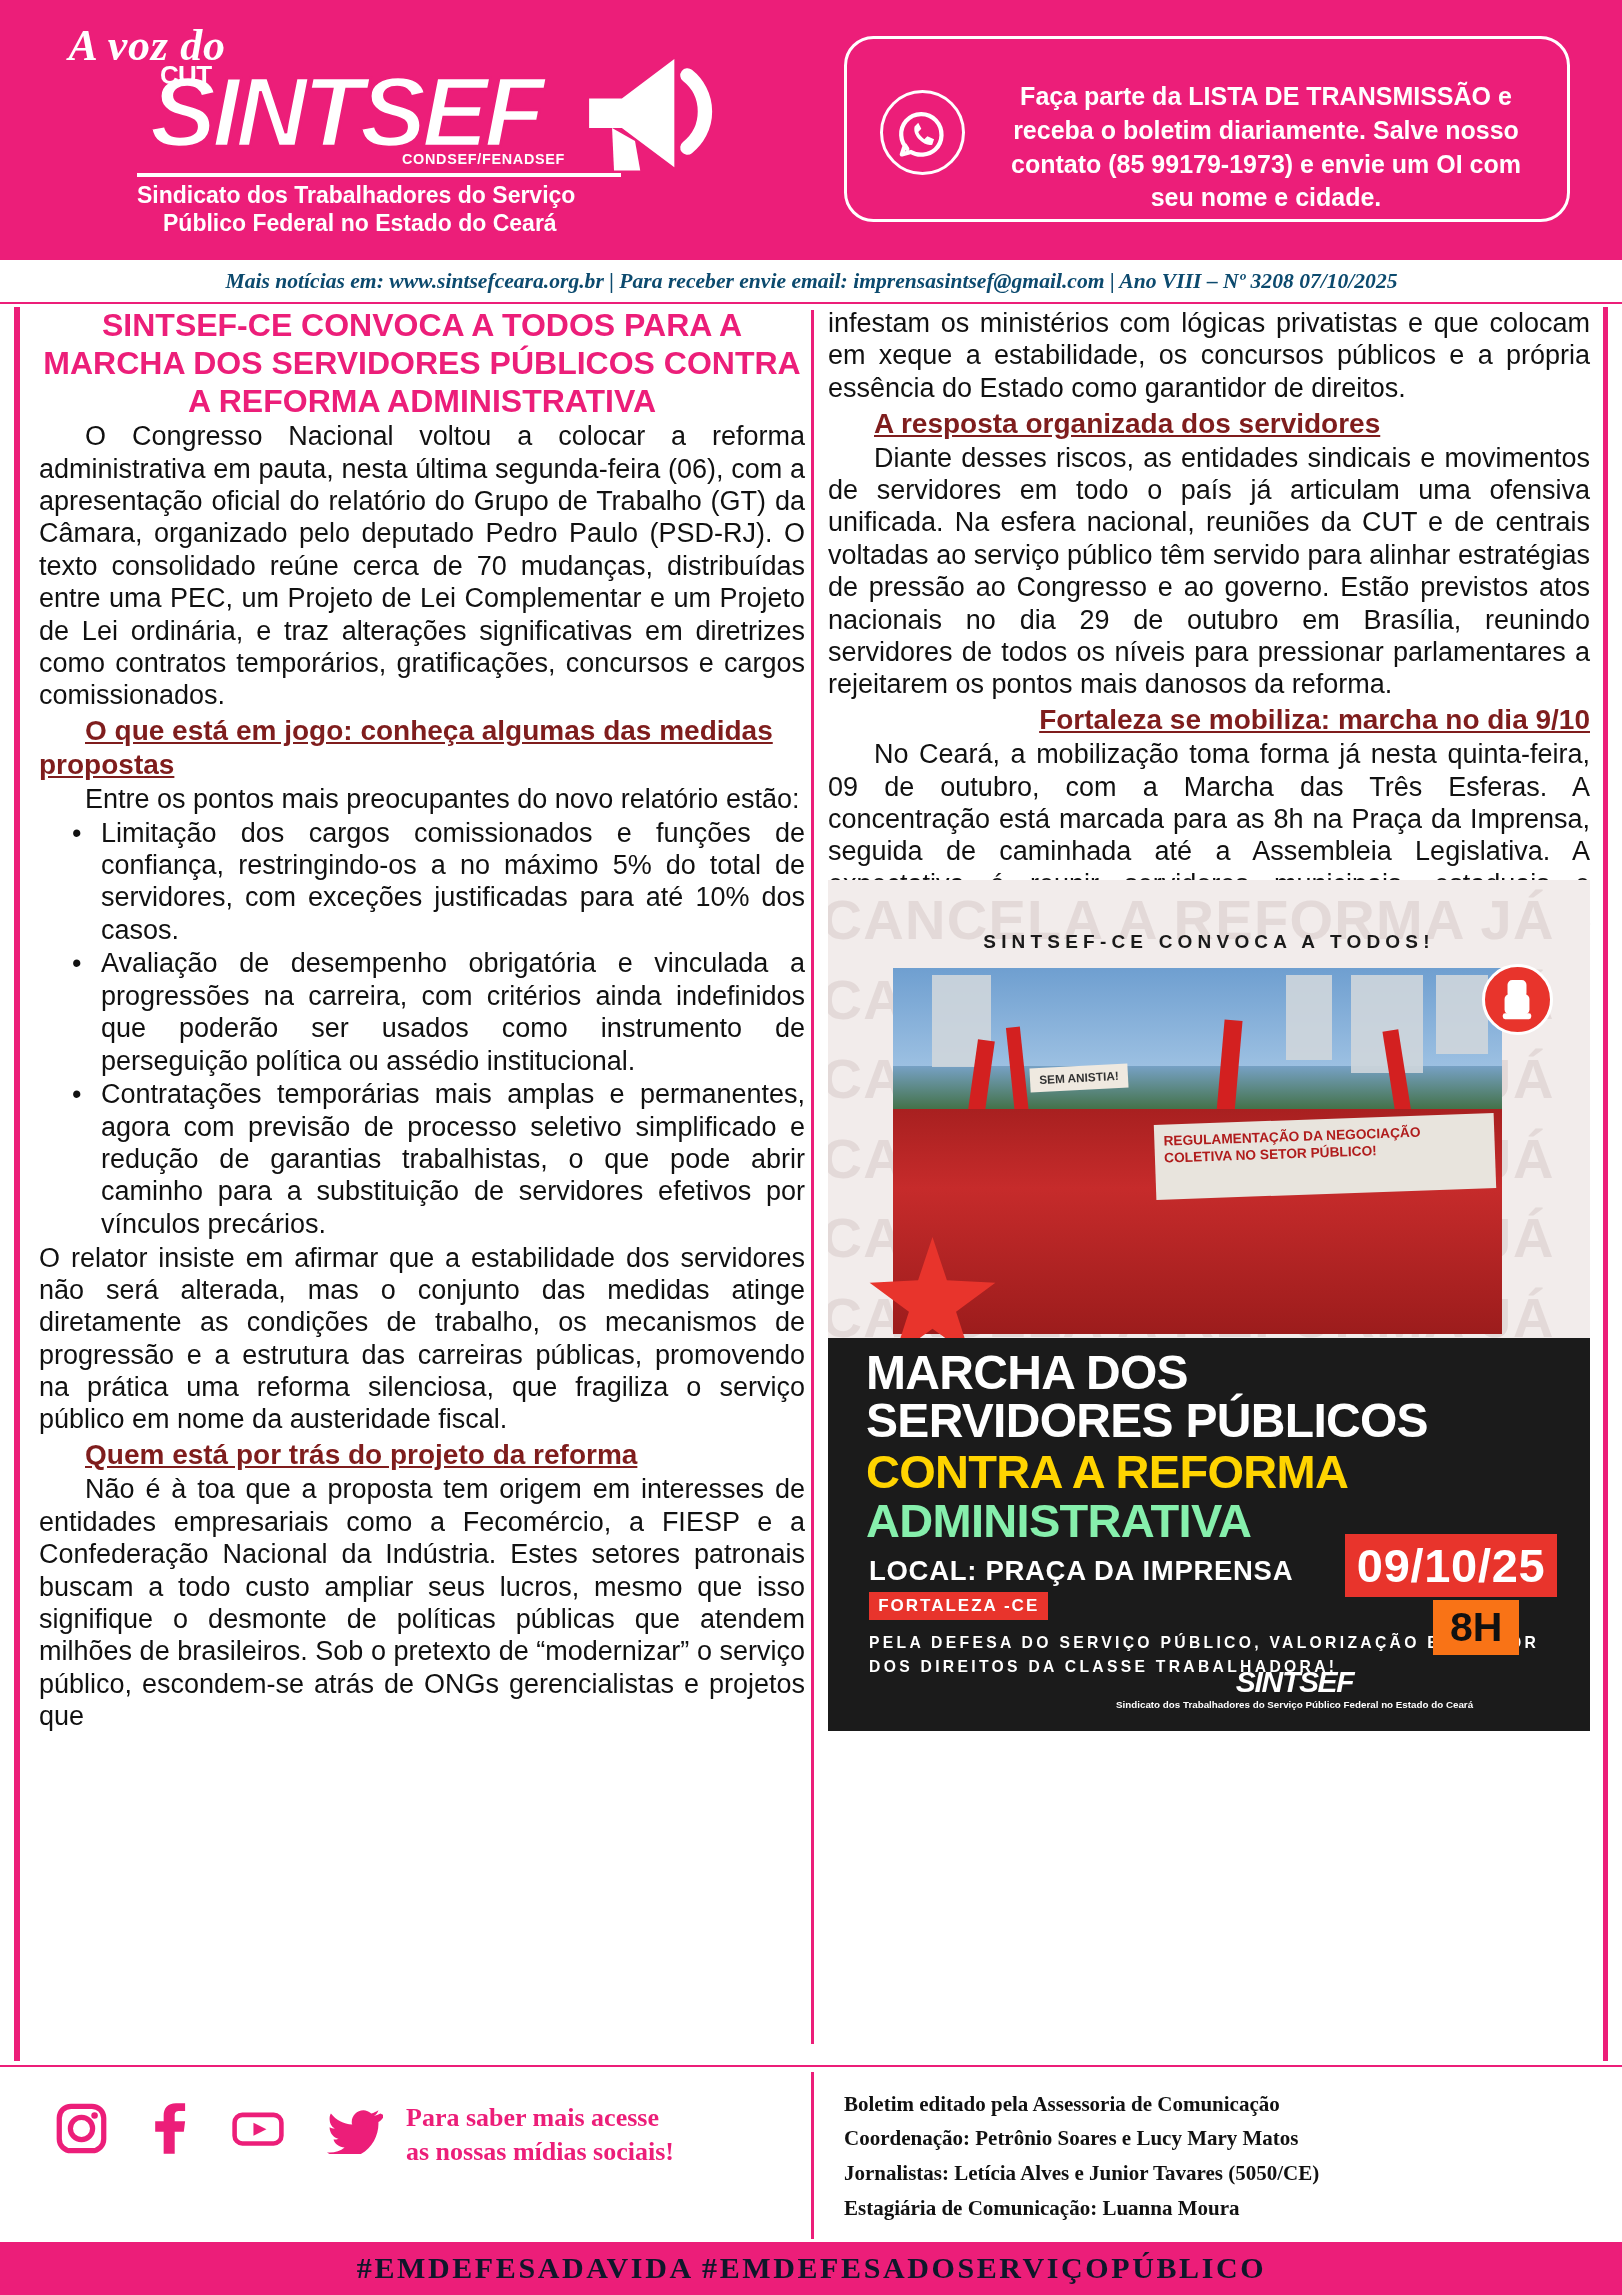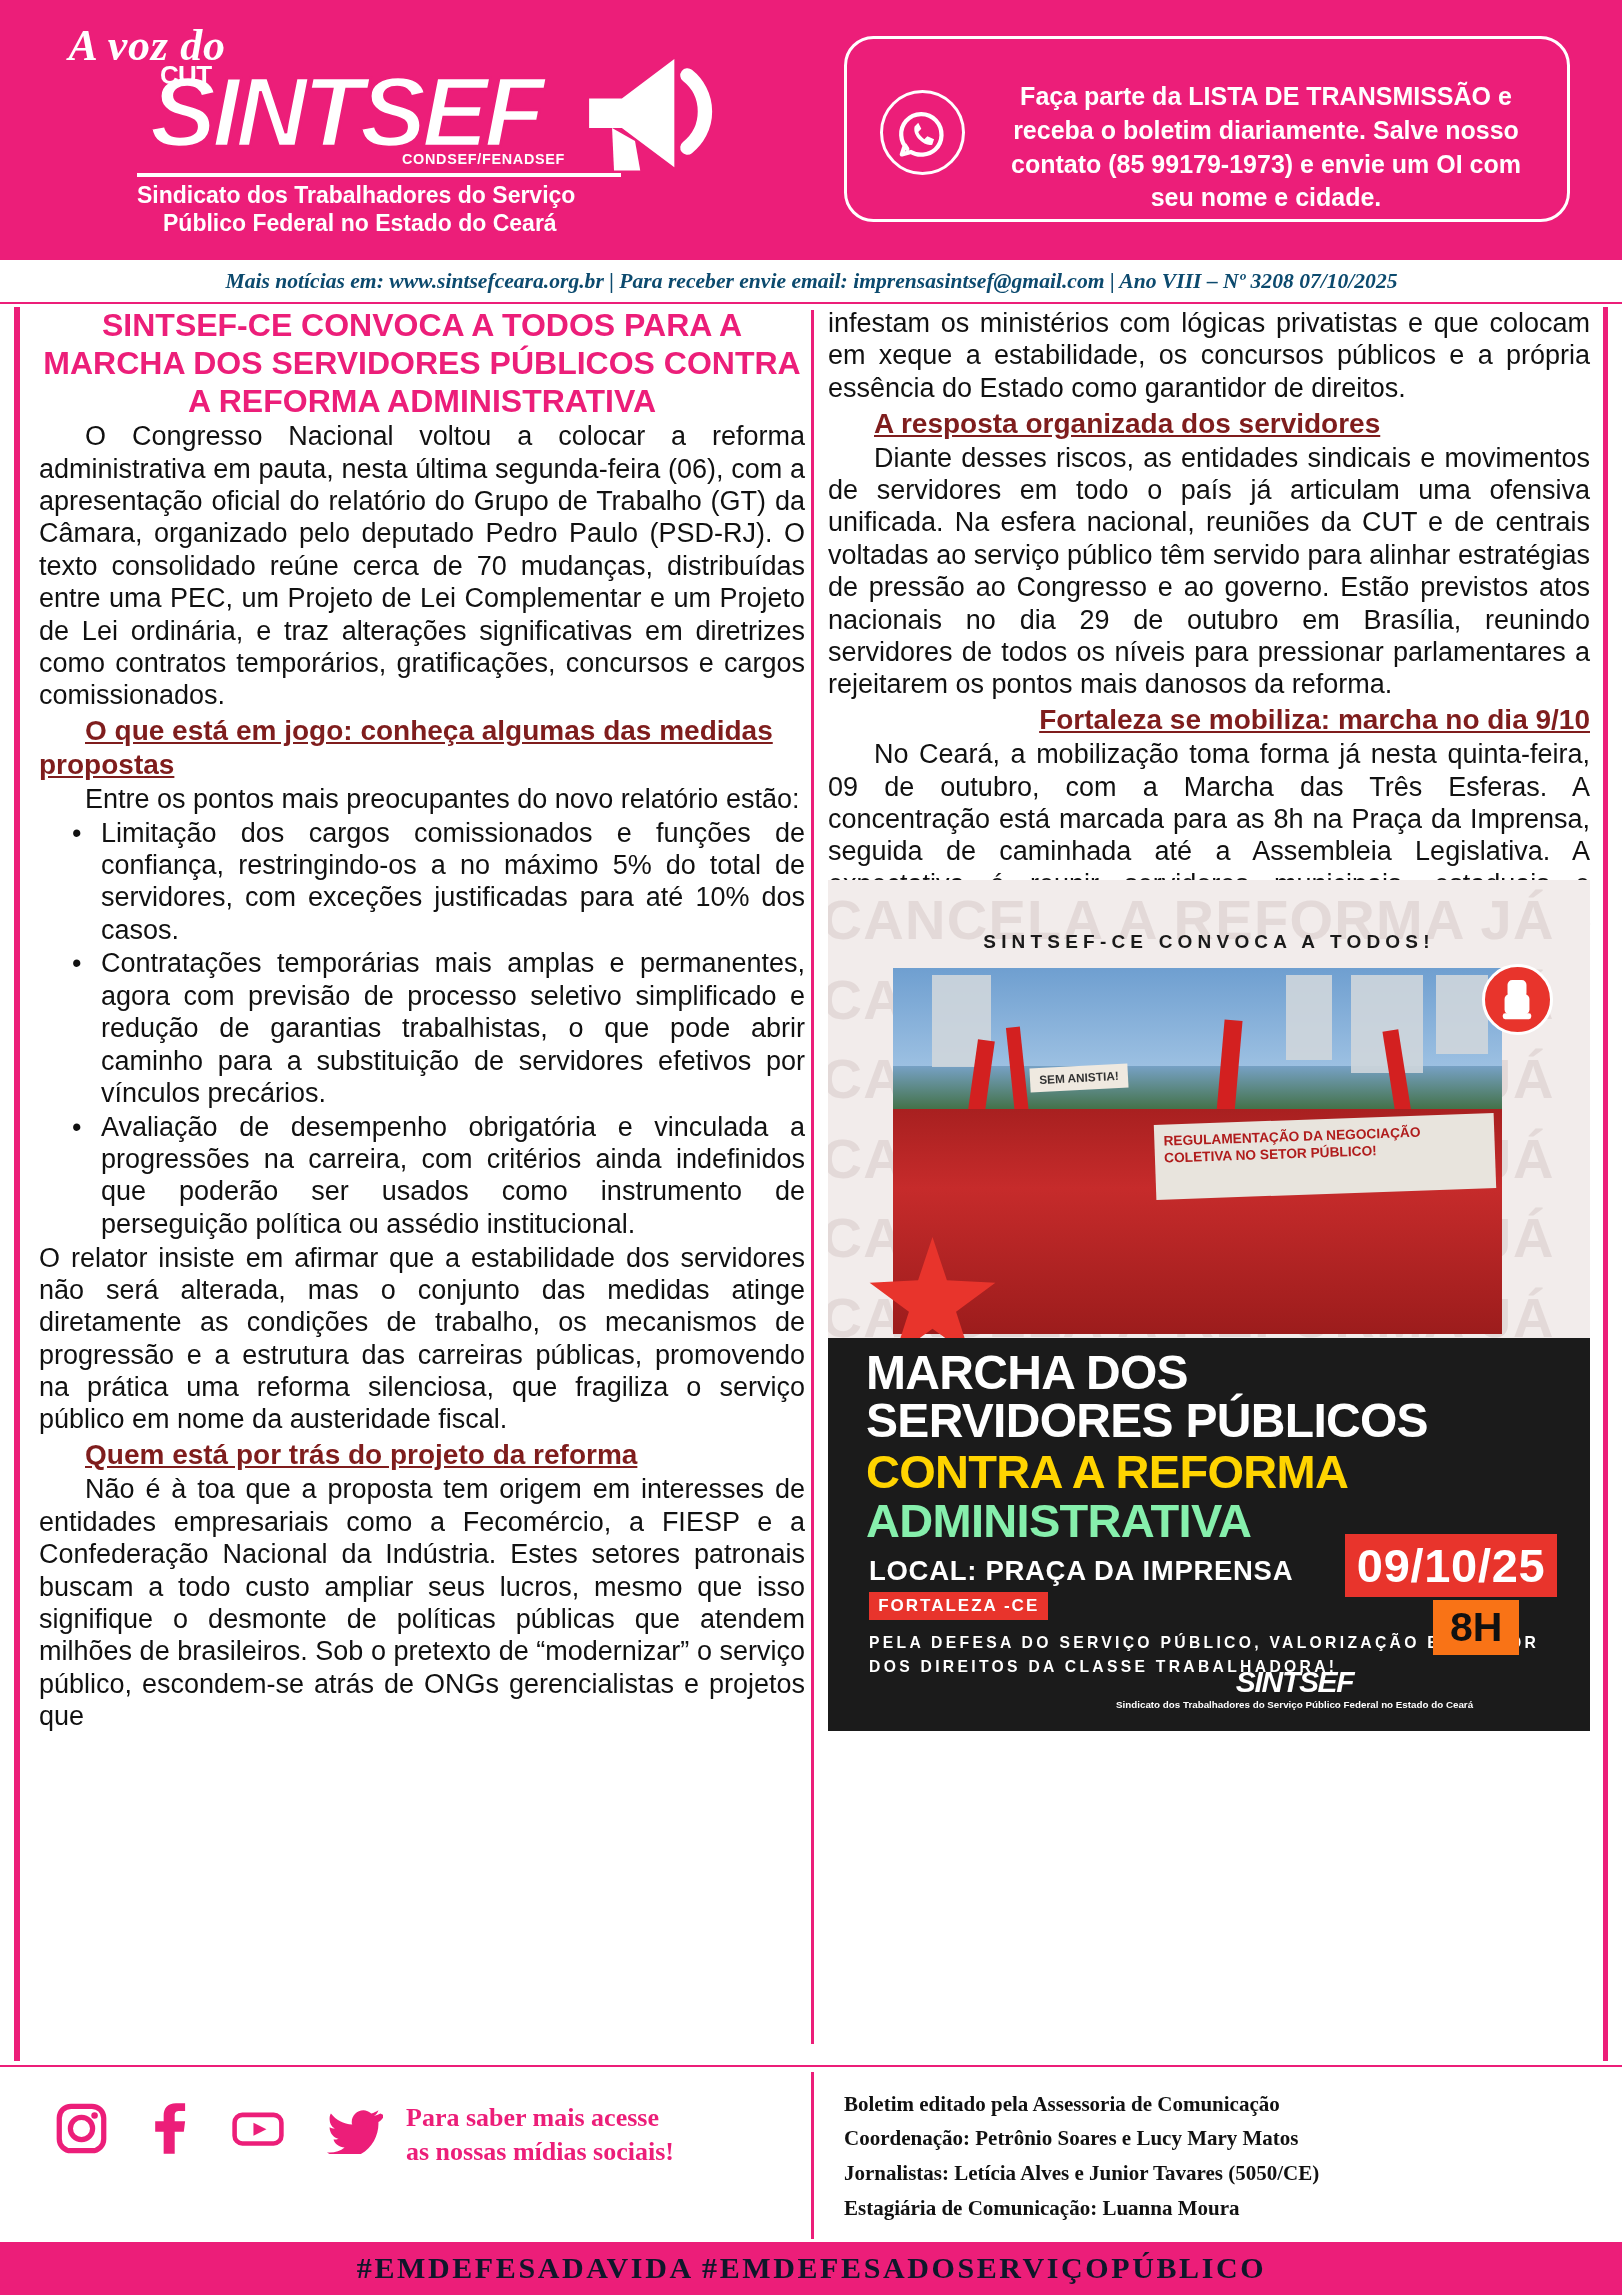--- a/index.html
+++ b/index.html
@@ -397,22 +397,22 @@
   <div class="body-area">
     <div class="vdivider"></div>
 
     <div class="col-left">
       <div class="headline">SINTSEF-CE CONVOCA A TODOS PARA A MARCHA DOS SERVIDORES PÚBLICOS CONTRA A REFORMA ADMINISTRATIVA</div>
       <p class="body">O Congresso Nacional voltou a colocar a reforma administrativa em pauta, nesta última segunda-feira (06), com a apresentação oficial do relatório do Grupo de Trabalho (GT) da Câmara, organizado pelo deputado Pedro Paulo (PSD-RJ). O texto consolidado reúne cerca de 70 mudanças, distribuídas entre uma PEC, um Projeto de Lei Complementar e um Projeto de Lei ordinária, e traz alterações significativas em diretrizes como contratos temporários, gratificações, concursos e cargos comissionados.</p>
       <h3 class="sub">O que está em jogo: conheça algumas das medidas propostas</h3>
       <p class="body">Entre os pontos mais preocupantes do novo relatório estão:</p>
       <ul class="bullets">
         <li>Limitação dos cargos comissionados e funções de confiança, restringindo-os a no máximo 5% do total de servidores, com exceções justificadas para até 10% dos casos.</li>
+        <li>Avaliação de desempenho obrigatória e vinculada a progressões na carreira, com critérios ainda indefinidos que poderão ser usados como instrumento de perseguição política ou assédio institucional.</li>
         <li>Contratações temporárias mais amplas e permanentes, agora com previsão de processo seletivo simplificado e redução de garantias trabalhistas, o que pode abrir caminho para a substituição de servidores efetivos por vínculos precários.</li>
-        <li>Avaliação de desempenho obrigatória e vinculada a progressões na carreira, com critérios ainda indefinidos que poderão ser usados como instrumento de perseguição política ou assédio institucional.</li>
       </ul>
       <p class="body noindent">O relator insiste em afirmar que a estabilidade dos servidores não será alterada, mas o conjunto das medidas atinge diretamente as condições de trabalho, os mecanismos de progressão e a estrutura das carreiras públicas, promovendo na prática uma reforma silenciosa, que fragiliza o serviço público em nome da austeridade fiscal.</p>
       <h3 class="sub">Quem está por trás do projeto da reforma</h3>
       <p class="body">Não é à toa que a proposta tem origem em interesses de entidades empresariais como a Fecomércio, a FIESP e a Confederação Nacional da Indústria. Estes setores patronais buscam a todo custo ampliar seus lucros, mesmo que isso signifique o desmonte de políticas públicas que atendem milhões de brasileiros. Sob o pretexto de “modernizar” o serviço público, escondem-se atrás de ONGs gerencialistas e projetos que</p>
     </div>
 
     <div class="col-right">
       <p class="body noindent">infestam os ministérios com lógicas privatistas e que colocam em xeque a estabilidade, os concursos públicos e a própria essência do Estado como garantidor de direitos.</p>
       <h3 class="sub">A resposta organizada dos servidores</h3>
       <p class="body">Diante desses riscos, as entidades sindicais e movimentos de servidores em todo o país já articulam uma ofensiva unificada. Na esfera nacional, reuniões da CUT e de centrais voltadas ao serviço público têm servido para alinhar estratégias de pressão ao Congresso e ao governo. Estão previstos atos nacionais no dia 29 de outubro em Brasília, reunindo servidores de todos os níveis para pressionar parlamentares a rejeitarem os pontos mais danosos da reforma.</p>

